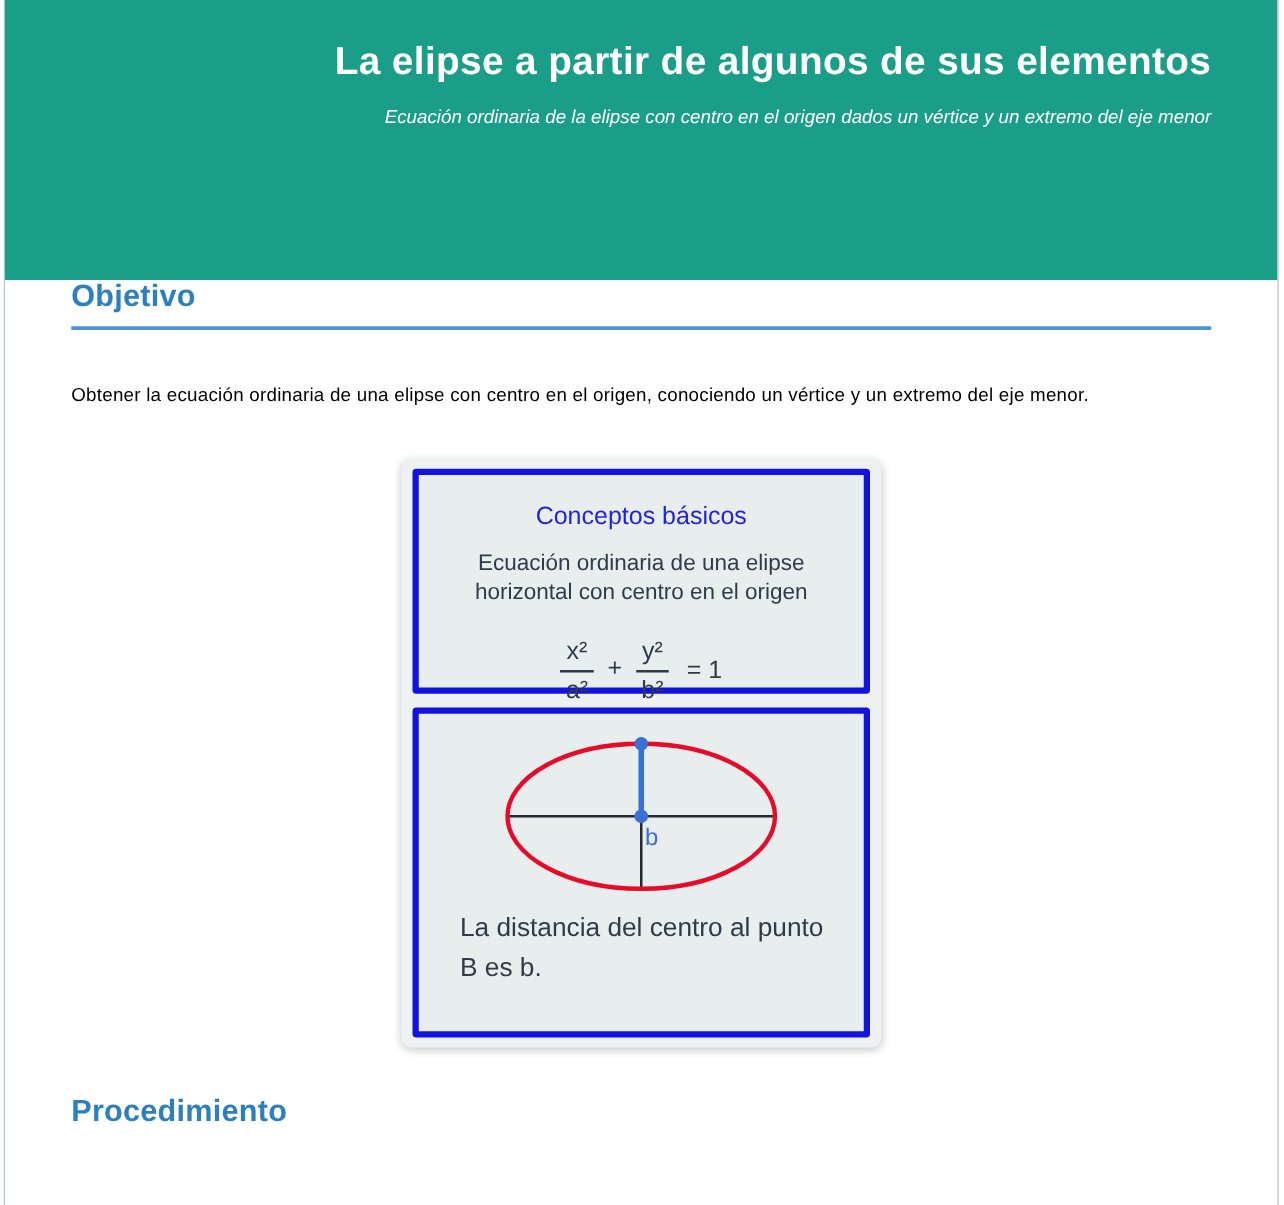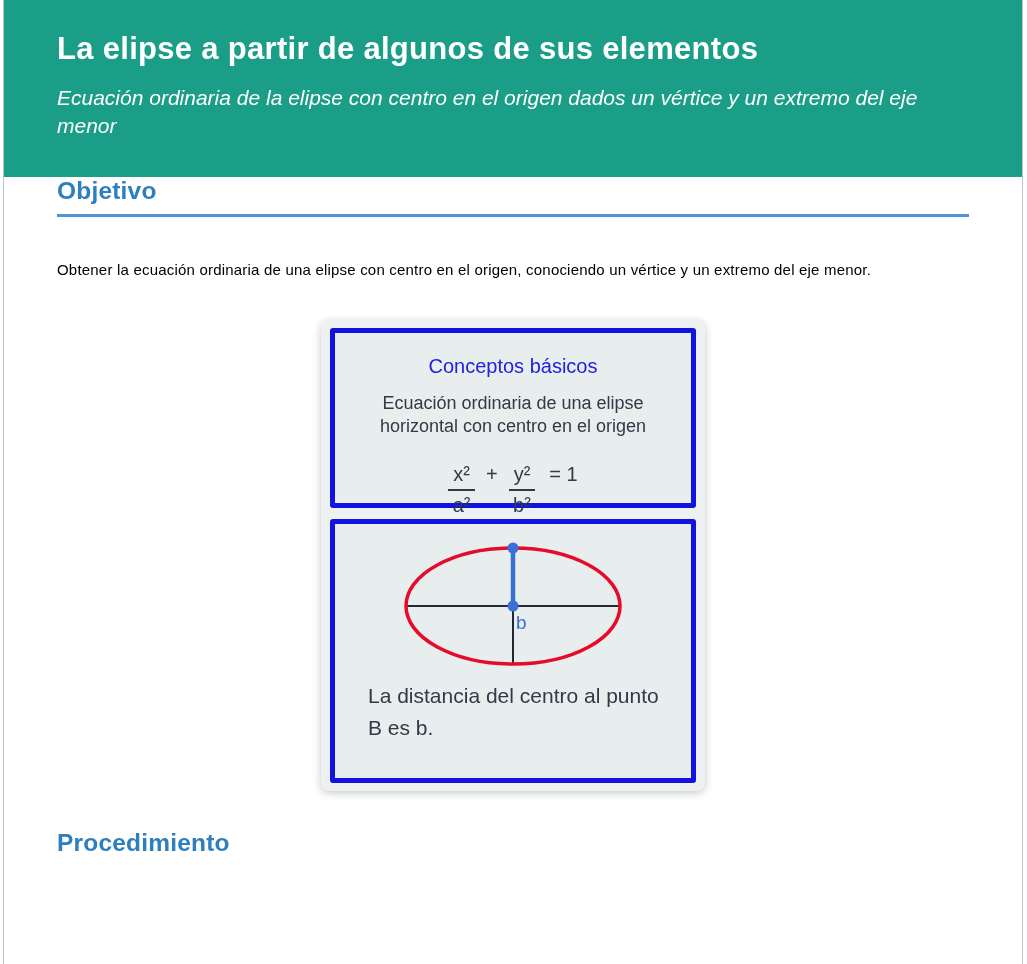--- a/index.html
+++ b/index.html
@@ -17,32 +17,33 @@
     height: 964px;
     border-left: 1px solid #b9c6ce;
     border-right: 1px solid #b9c6ce;
     background: #ffffff;
     overflow: hidden;
   }
   
   .header {
     background: var(--header-bg, #1b9e87);
     color: #ffffff;
-    padding: 32px 53px 34px 53px;
-    height: 177px;
+    padding: 32px 53px 34px 80px;
+    height: 224px;
+    text-align: right;
   }
   .header h1 {
     margin: 0 0 18px 0;
     font-size: 31px;
     font-weight: bold;
     letter-spacing: 0.3px;
     line-height: 1.1;
   }
   .header .subtitle {
-    font-size: 21px;
+    font-size: 15px;
     font-style: italic;
     line-height: 1.35;
     max-width: 925px;
   }
   
   .content { padding: 0 53px; }
   .section-heading {
     color: var(--heading-blue, #2e7fbe);
     font-size: 24.5px;
     font-weight: bold;
@@ -92,20 +93,21 @@
     color: #2f3b46;
     font-size: 18px;
     line-height: 1.28;
     max-width: 335px;
     margin: 0 auto;
   }
   .formula {
     margin-top: 25px;
     display: flex;
     justify-content: center;
+    align-items: center;
     gap: 11px;
     color: #2f3b46;
     font-size: 20px;
   }
   .frac { display: inline-block; text-align: center; line-height: 1.1; }
   .frac .num {
     display: block;
     padding: 0 5px 4px 5px;
     border-bottom: 2px solid #2f3b46;
   }

